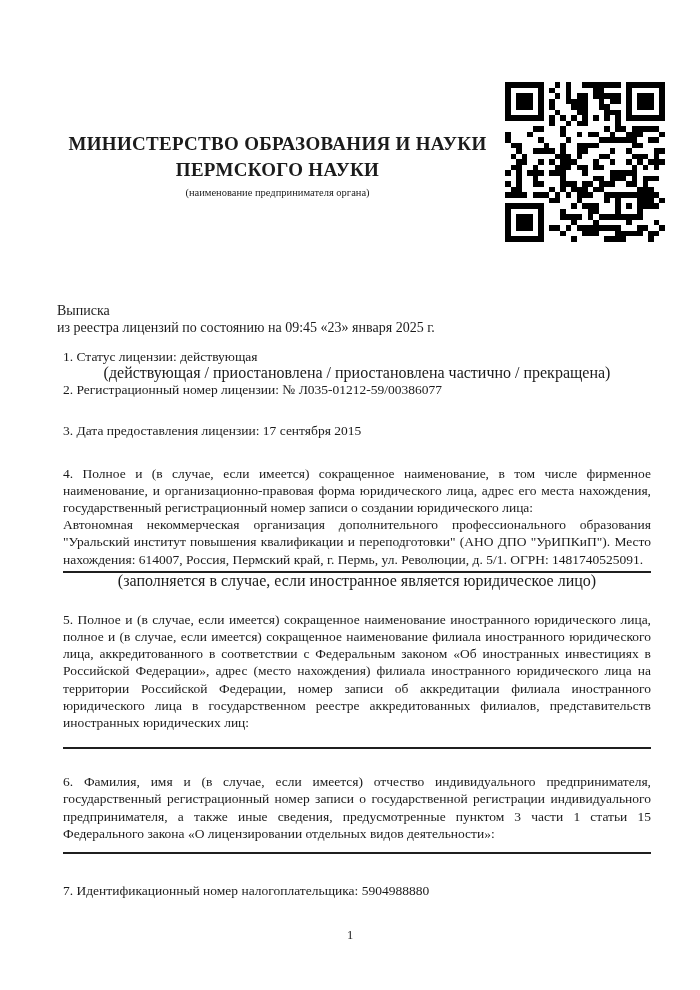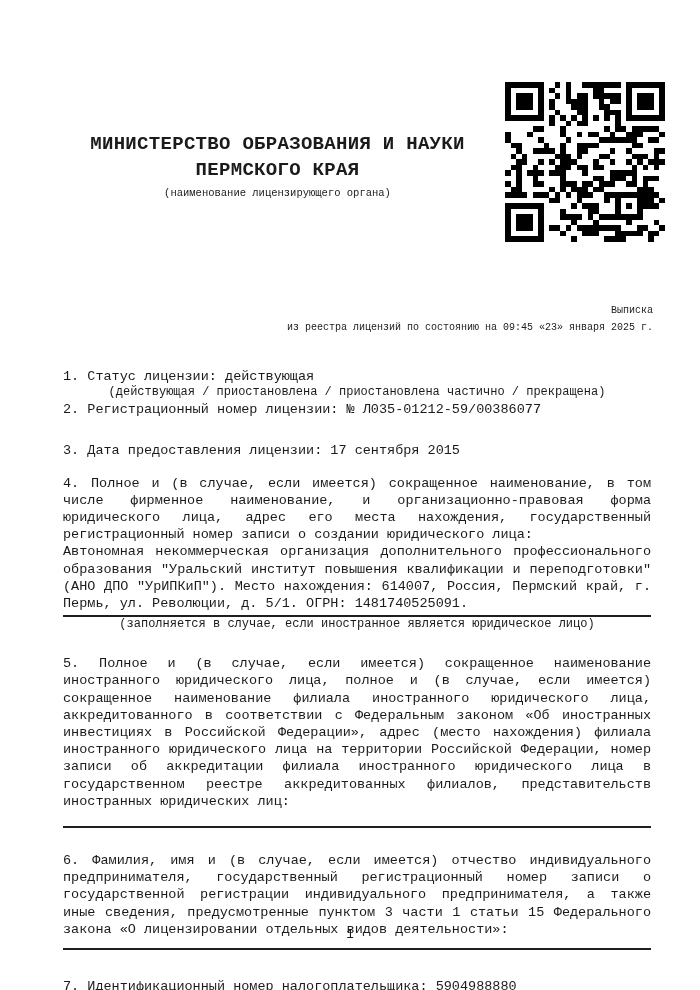--- a/index.html
+++ b/index.html
@@ -2,78 +2,78 @@
 <html><head>
 <meta charset="utf-8">
 <style>
   html,body{margin:0;padding:0;background:#888;}
   .page{
     position:relative;
     width:700px;height:990px;
     margin:0 auto;
     background:#ffffff;
     color:#1b1b1b;
-    font-family:Liberation Mono, monospace;
+    font-family:Liberation Serif, serif;
     overflow:hidden;
   }
   .header-block{
     position:absolute;top:131px;left:55px;width:445px;
     text-align:center;
   }
   .ministry{
     font-size:19px;font-weight:bold;line-height:26px;
     letter-spacing:0.3px;
   }
   .header-caption{
     font-size:10.5px;margin-top:4px;
   }
   .qr{
     position:absolute;top:80px;left:505px;
     width:160px;height:164px;
   }
   .doc-title{
-    position:absolute;top:302px;left:63px;width:590px;
-    text-align:right;font-size:10px;line-height:17px;
+    position:absolute;top:302px;left:57px;width:590px;
+    text-align:left;font-size:14px;line-height:17px;
   }
   .body{
-    position:absolute;top:368px;left:63px;width:588px;
+    position:absolute;top:348px;left:63px;width:588px;
     font-size:13.5px;line-height:17.2px;
   }
   .item{margin:0;padding:0;}
   .just{text-align:justify;}
   .note{
-    font-size:12px;line-height:13px;text-align:center;
+    font-size:16px;line-height:13px;text-align:center;
     margin:1px 0 0 0;
   }
   .rule{
     border:none;border-top:2px solid #1f1f1f;
     margin:3px 0 0 0;height:0;
   }
   .rule.blank5{margin-top:16px;}
   .rule.blank6{margin-top:10px;}
   .sp18{margin-top:2px;}
   .sp16{margin-top:24px;}
-  .sp15{margin-top:15px;}
+  .sp15{margin-top:25px;}
   .sp22{margin-top:28px;}
   .page-number{
     position:absolute;top:928px;left:0;width:700px;
     text-align:center;font-size:12.5px;
   }
 </style>
 </head>
 <body>
 
 <div class="page">
 
   <div class="header-block">
     <div class="ministry">
       <div>МИНИСТЕРСТВО ОБРАЗОВАНИЯ И НАУКИ</div>
-      <div>ПЕРМСКОГО КРАЯ</div>
+      <div>ПЕРМСКОГО НАУКИ</div>
     </div>
-    <div class="header-caption">(наименование лицензирующего органа)</div>
+    <div class="header-caption">(наименование предпринимателя органа)</div>
   </div>
 
   <svg class="qr" id="qr-svg" viewBox="0 0 29 29" shape-rendering="crispEdges">
       <rect x="0" y="0" width="29" height="29" fill="#ffffff"></rect>
       <rect x="9" y="0" width="1" height="1" fill="#000"></rect>
       <rect x="11" y="0" width="1" height="1" fill="#000"></rect>
       <rect x="14" y="0" width="1" height="1" fill="#000"></rect>
       <rect x="15" y="0" width="1" height="1" fill="#000"></rect>
       <rect x="16" y="0" width="1" height="1" fill="#000"></rect>
       <rect x="17" y="0" width="1" height="1" fill="#000"></rect>

